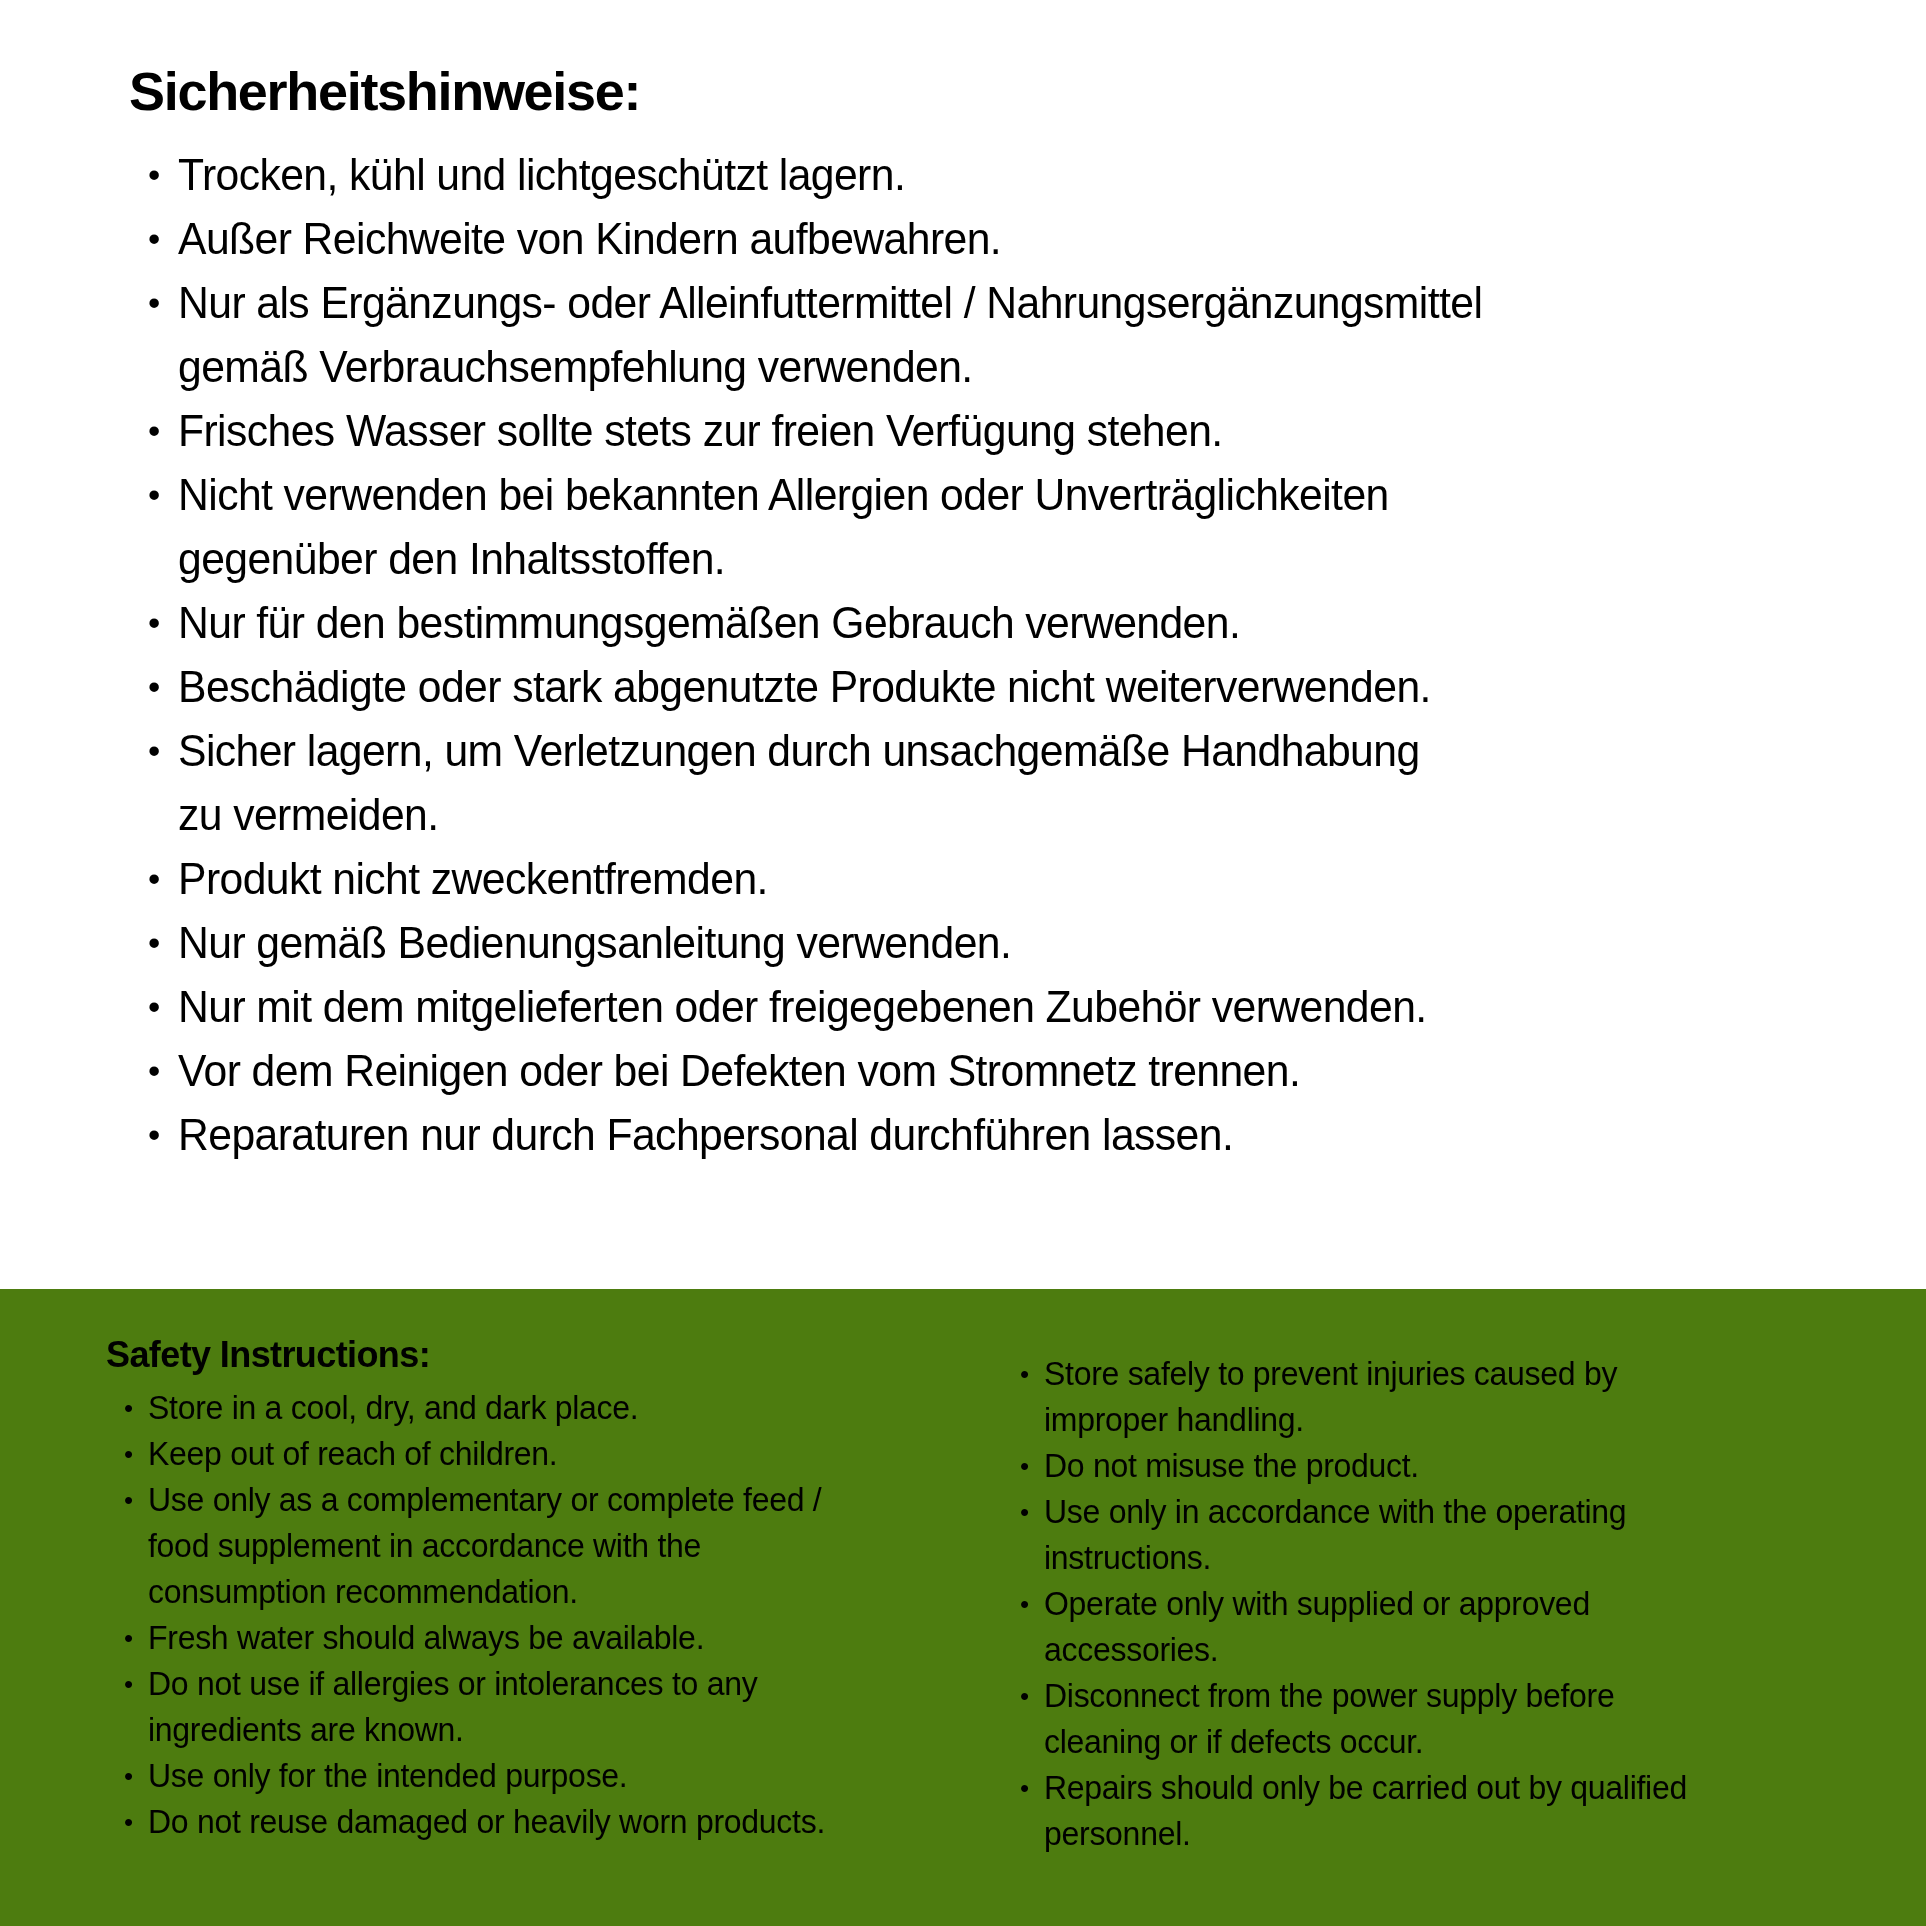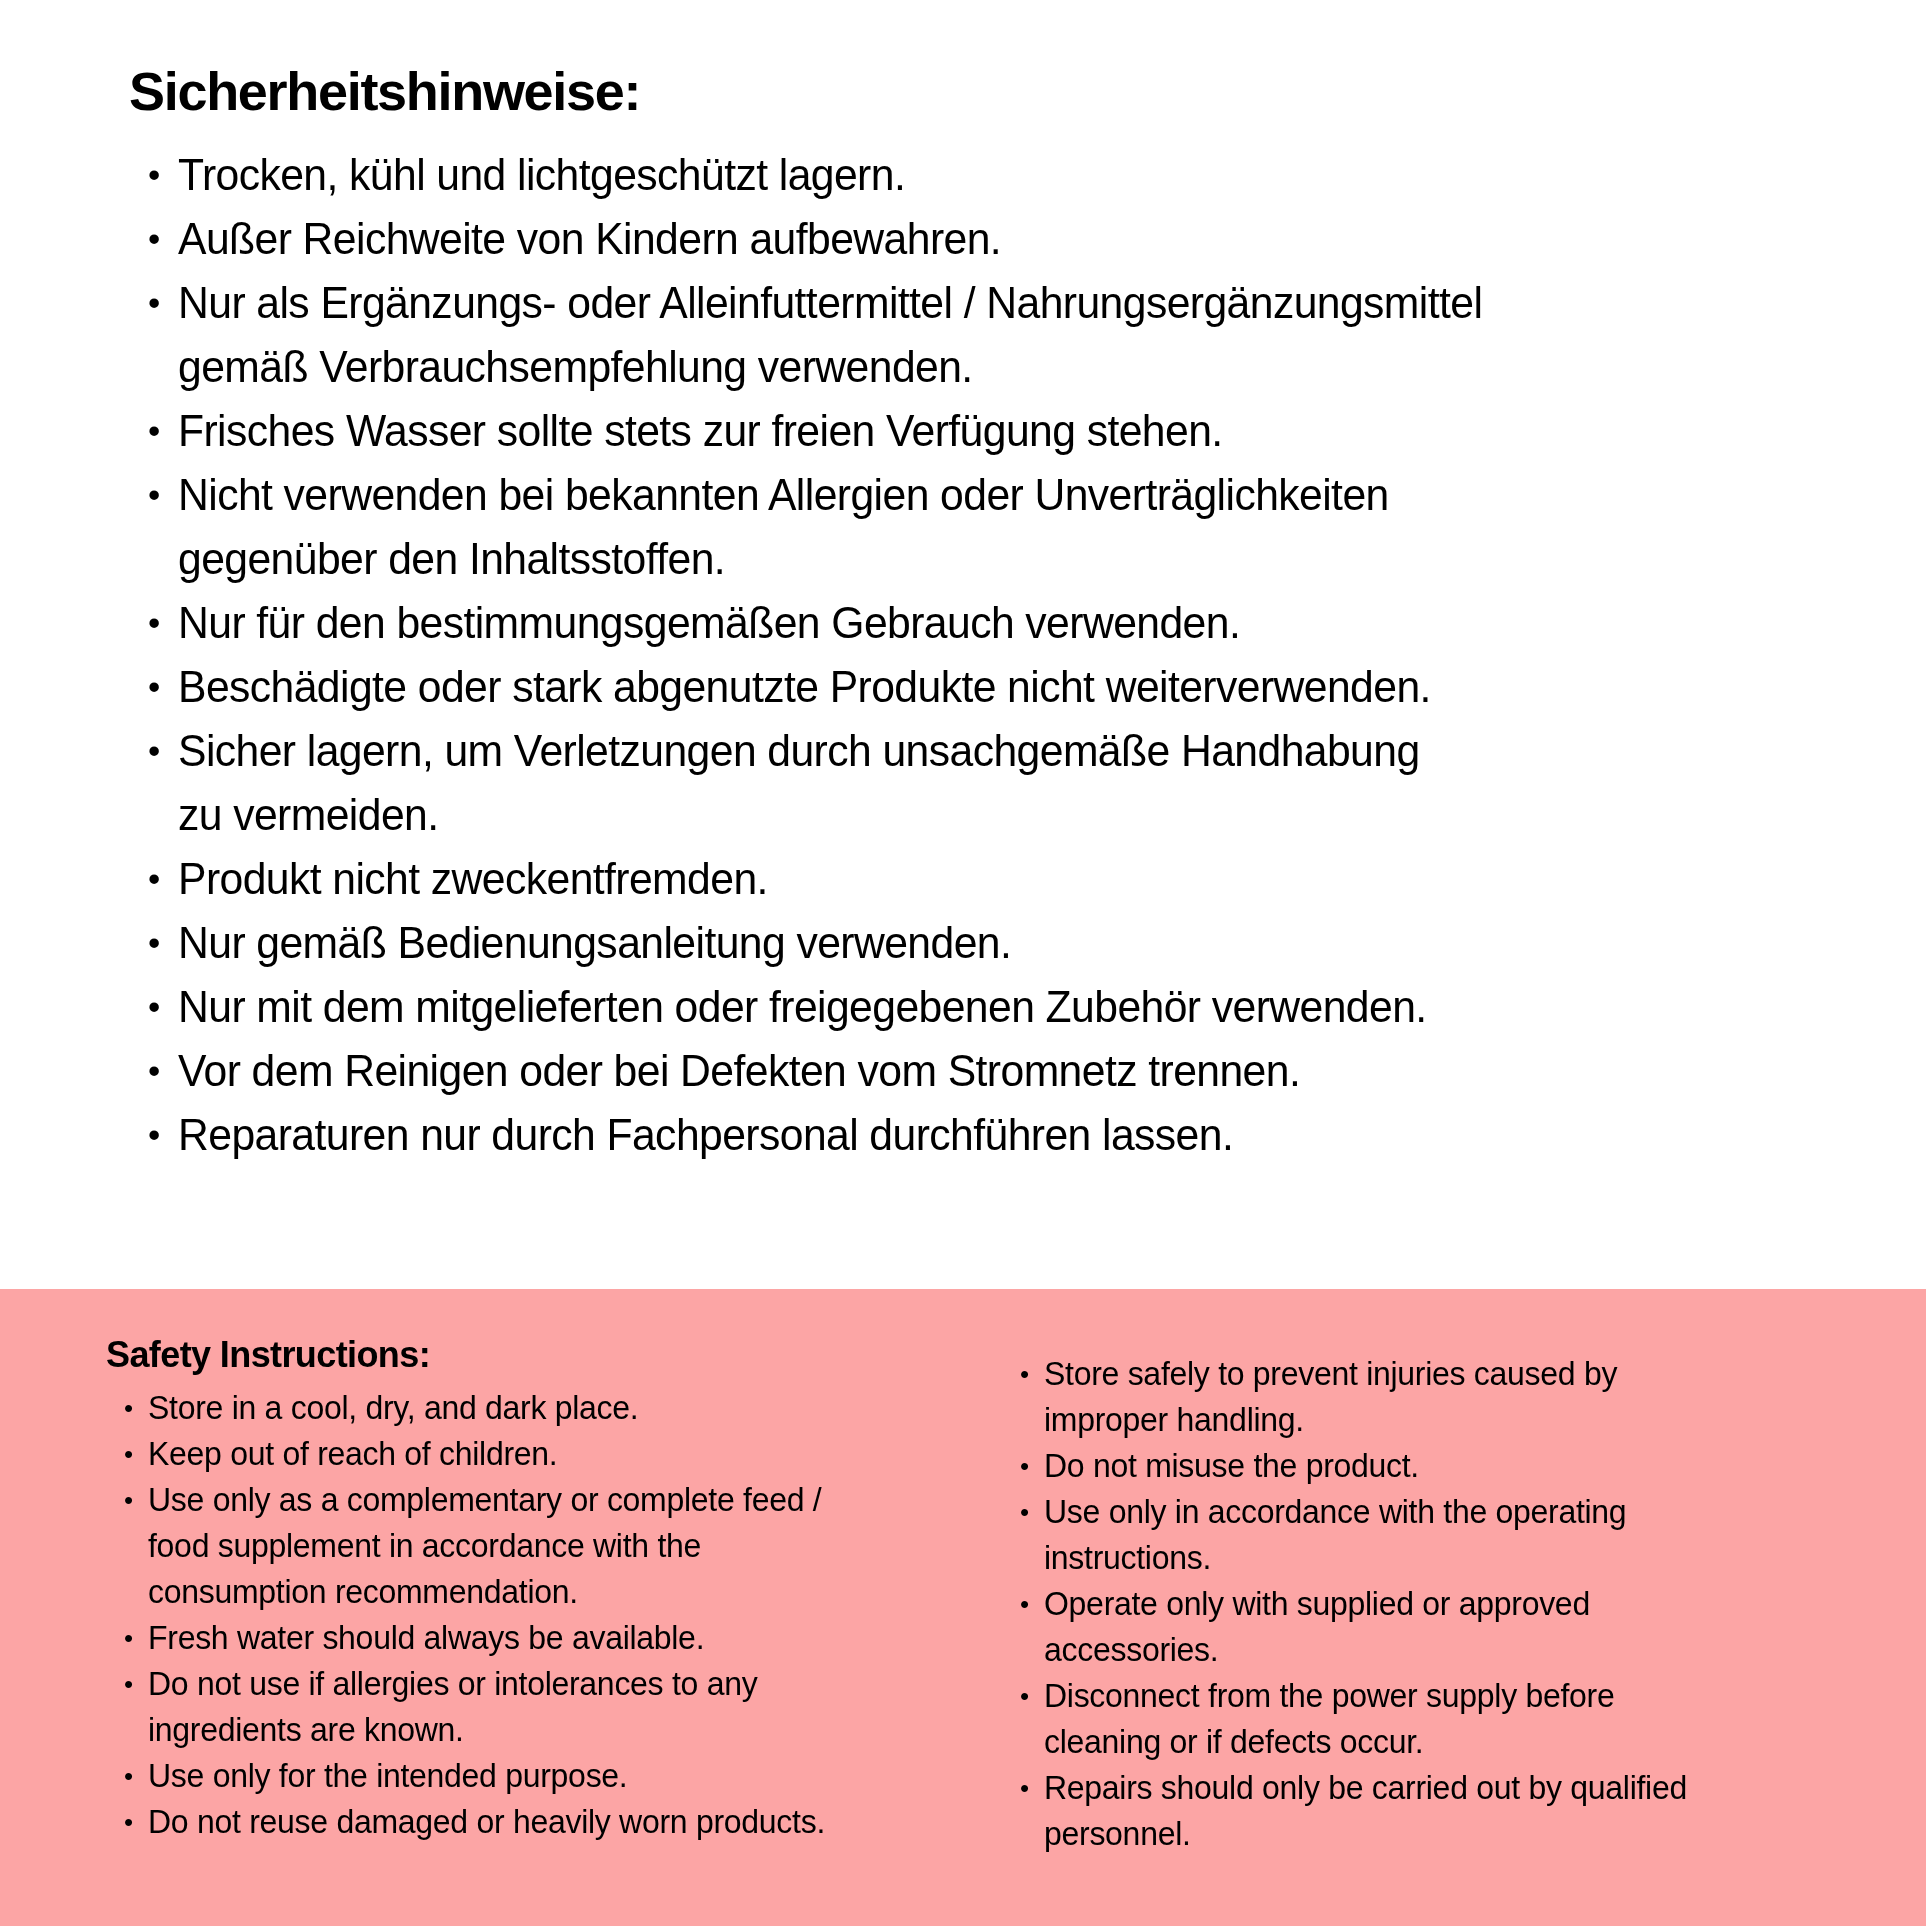--- a/index.html
+++ b/index.html
@@ -59,21 +59,21 @@
     transform: scaleX(0.97);
     transform-origin: 0 0;
   }
 
   
   .english-section {
     position: absolute;
     top: 1289px; left: 0;
     width: 1926px;
     height: 638px;
-    background: #fca5a5;
+    background: #4d7c0f;
   }
   .cols {
     display: flex;
     padding: 45px 45px 0 106px;
   }
   .col-left {
     width: 896px;
     flex: 0 0 896px;
   }
   .col-right {

